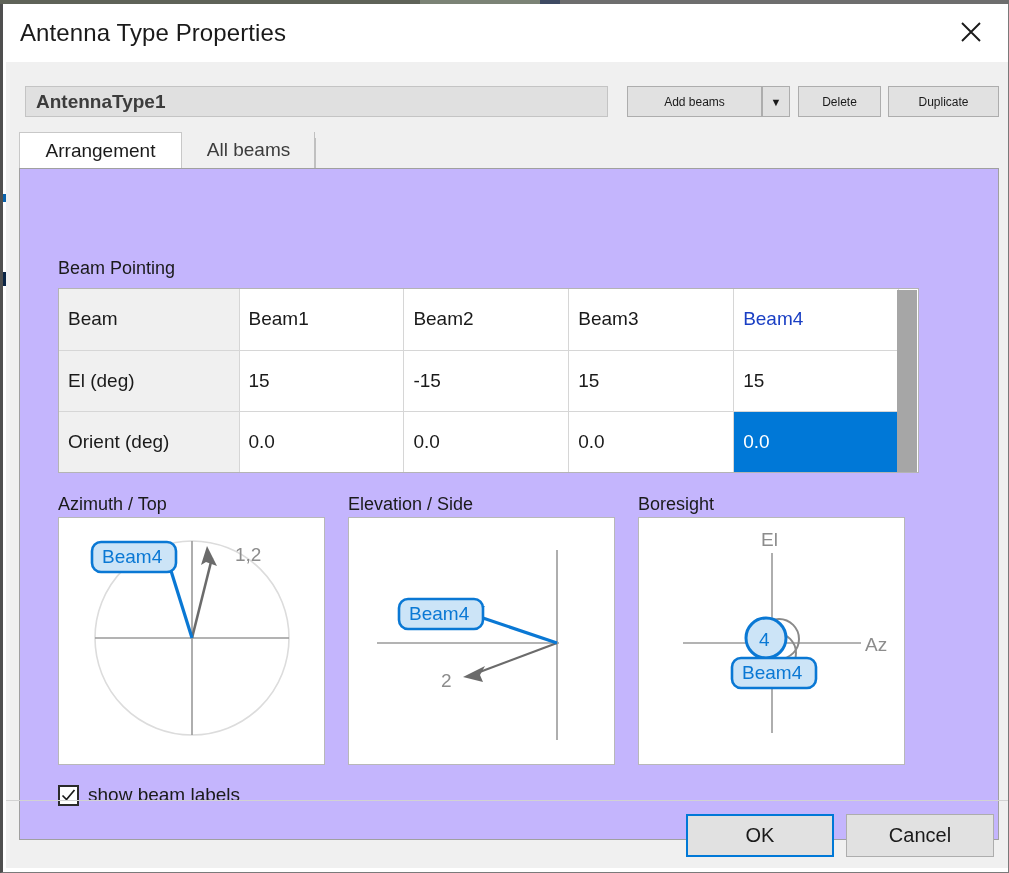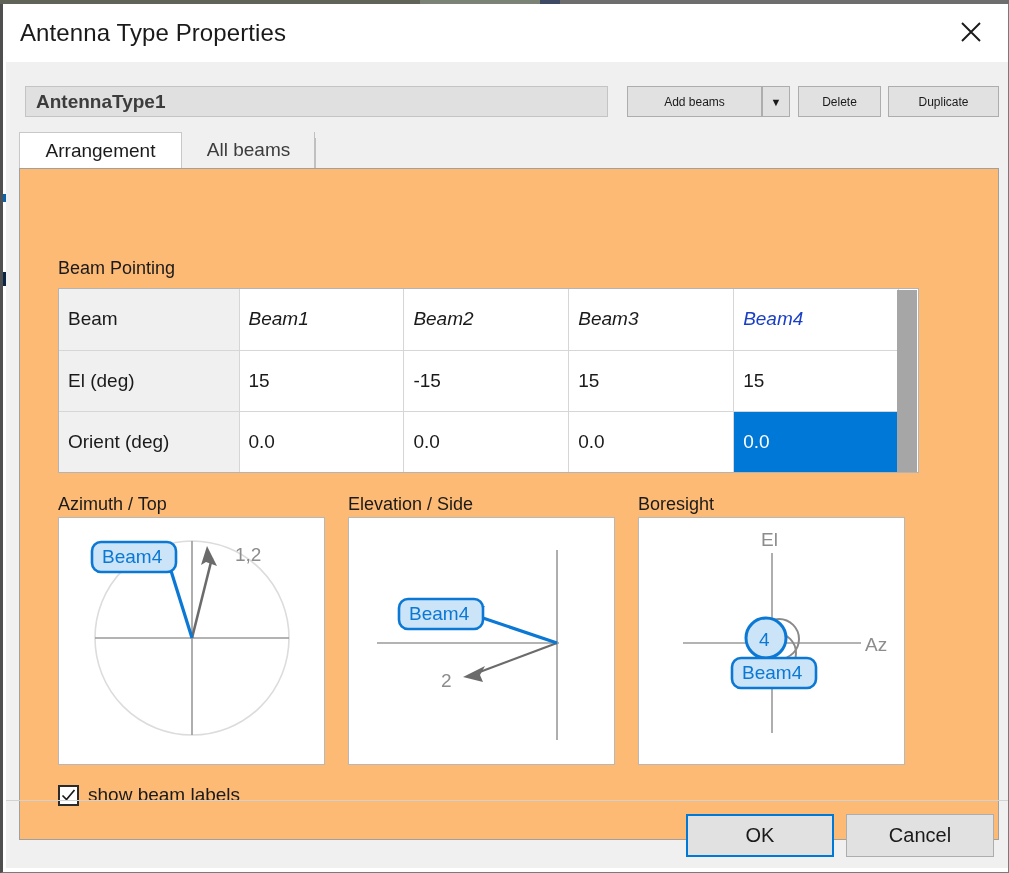--- a/index.html
+++ b/index.html
@@ -158,21 +158,21 @@
     left: 296px; top: 6px;
     width: 1px; height: 30px;
     background: #c0c0c0;
   }
 
   
   .tabpanel {
     position: absolute;
     left: 13px; top: 106px;
     width: 980px; height: 672px;
-    background: #fdba74;
+    background: #c4b5fd;
     border: 1px solid #a0a0a0;
     box-sizing: border-box;
   }
 
   .group-label {
     position: absolute;
     font-size: 18px;
     color: #1a1a1a;
   }
 
@@ -201,21 +201,21 @@
     height: 45px;
     vertical-align: middle;
     background: #ffffff;
     box-sizing: border-box;
   }
   table.beam-table tr:last-child td { border-bottom: none; }
   table.beam-table td.rowhead {
     background: #f0f0f0;
     width: 180px;
   }
-  table.beam-table td.colhead { color: #1a1a1a; font-style: italic; }
+  table.beam-table td.colhead { color: #1a1a1a; }
   table.beam-table td.colhead.active { color: #1a3fc4; }
   table.beam-table td.selected {
     background: #0078d7;
     color: #ffffff;
   }
   .vscroll {
     position: absolute;
     right: 1px; top: 1px;
     width: 20px; height: 183px;
     background: #f0f0f0;

